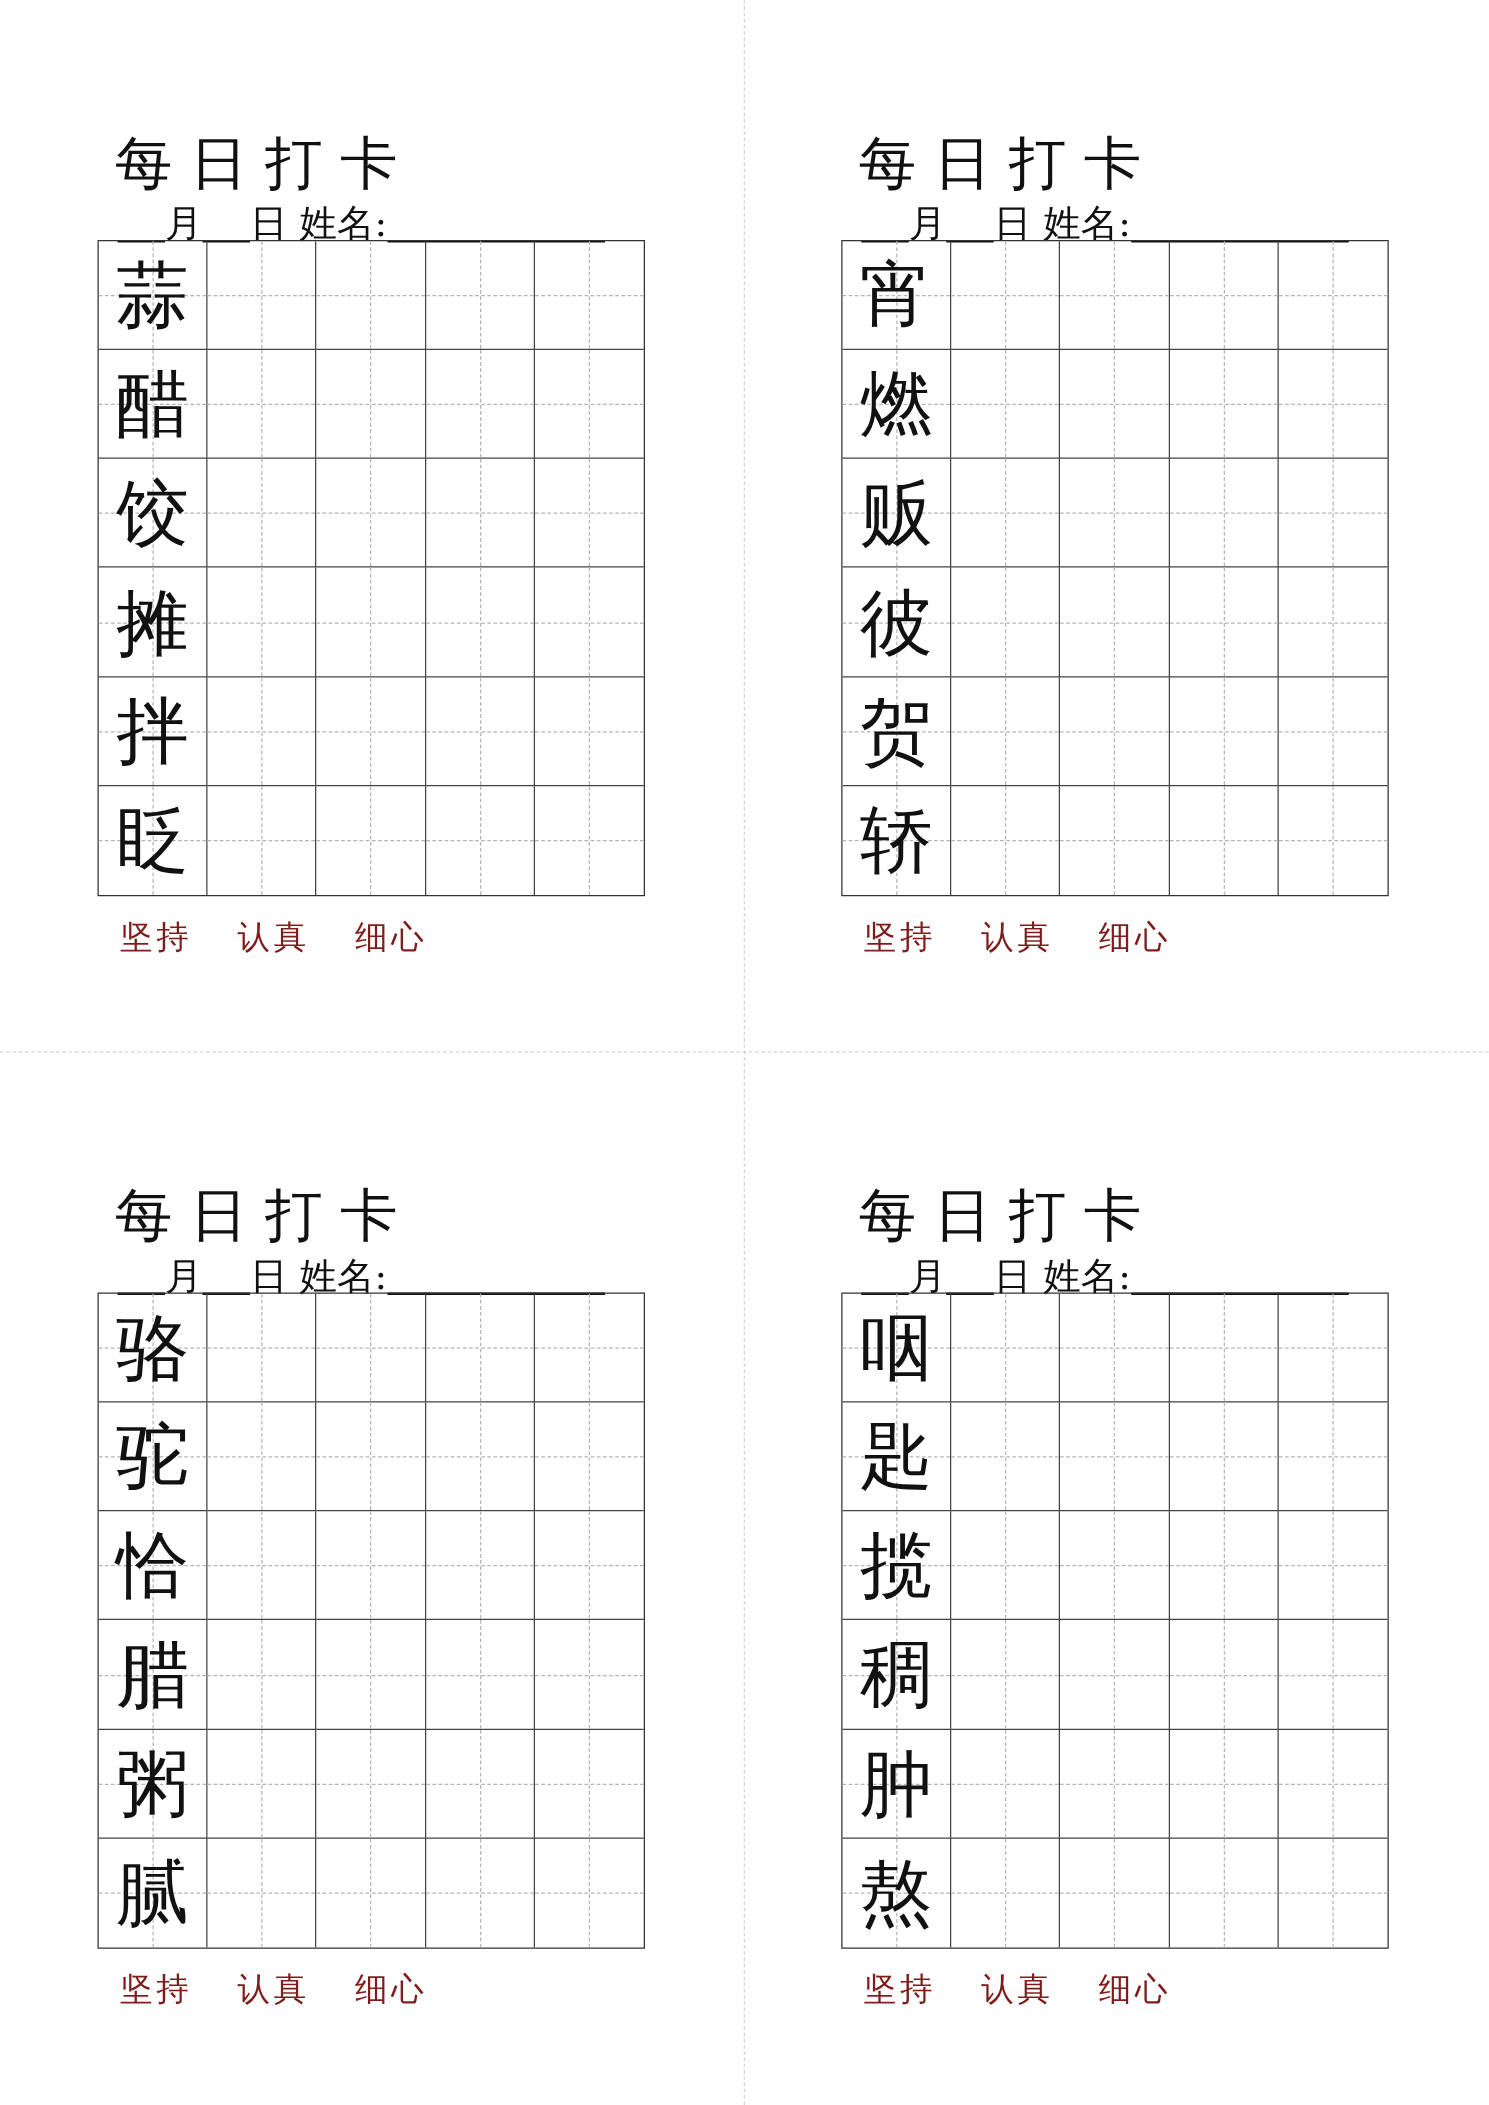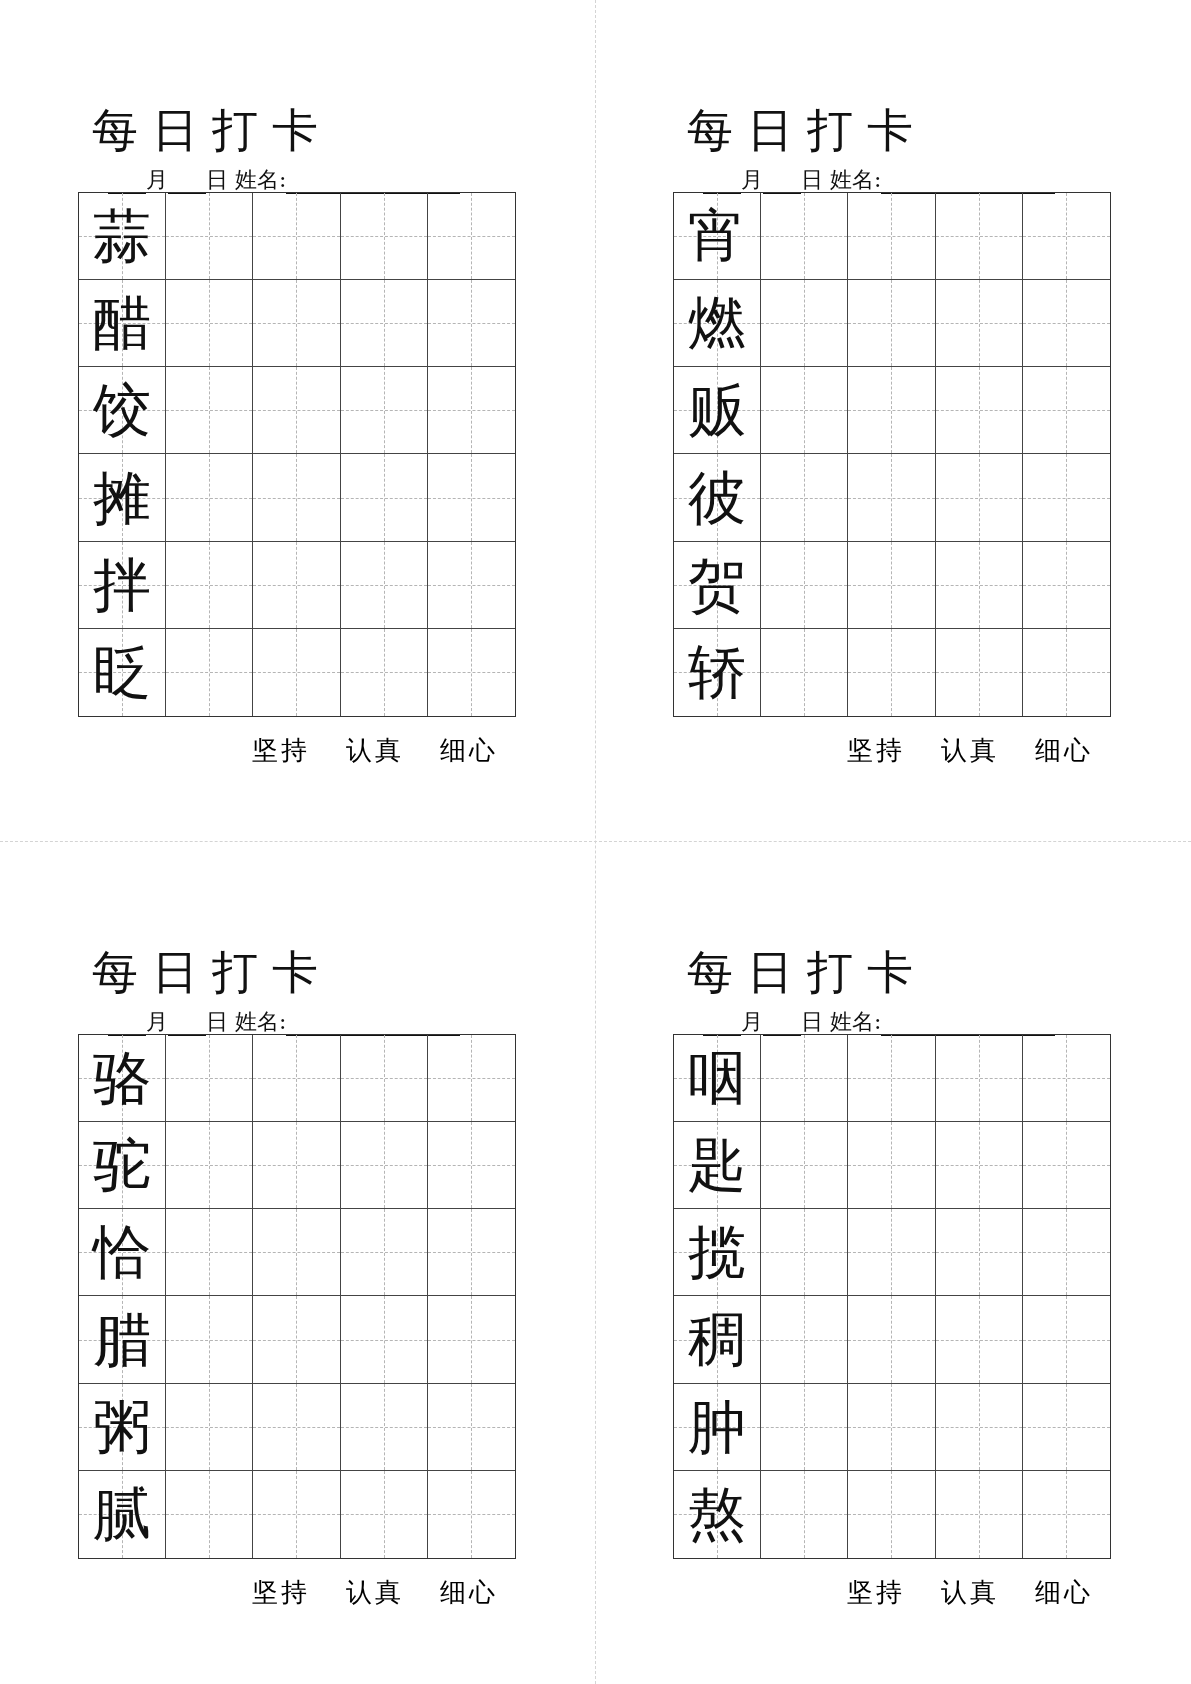--- a/index.html
+++ b/index.html
@@ -17,22 +17,22 @@
   }
   .card {
     position: absolute; width: 440px; height: 760px;
   }
   .card-title {
     position: absolute; left: 0; width: 100%; top: 0;
     text-align: left; font-size: 46px; letter-spacing: 14px; line-height: 60px;
     padding-left: 14px; box-sizing: border-box;
   }
   .info-line {
-    position: absolute; left: 30px; top: 60px; width: 440px; height: 40px;
-    font-size: 22px; line-height: 40px; white-space: nowrap;
+    position: absolute; left: 16px; top: 60px; width: 440px; height: 40px;
+    font-size: 30px; line-height: 40px; white-space: nowrap;
   }
   .info-line .blank {
     display: inline-block; border-bottom: 2px solid #111; height: 30px; vertical-align: bottom; margin-bottom: 6px;
   }
   .info-line .b-month { width: 38px; }
   .info-line .b-day { width: 38px; }
   .info-line .b-name { width: 174px; }
   .info-line .lbl { display: inline-block; vertical-align: bottom; }
   .grid {
     position: absolute; left: 0; top: 92px; width: 438px; height: 525px;
@@ -52,22 +52,22 @@
   .cell::after {
     content: ""; position: absolute; top: 50%; left: 0; right: 0; height: 0;
     border-top: 1.2px dashed #b5b5b5;
   }
   .cell .glyph {
     position: absolute; left: 0; top: 0; width: 100%; height: 100%;
     display: flex; align-items: center; justify-content: center;
     font-size: 58px; line-height: 1; z-index: 1; font-family: "DejaVu Serif", serif;
   }
   .motto {
-    position: absolute; left: 0; top: 632px; width: 438px; text-align: right;
-    font-size: 26px; letter-spacing: 3px; word-spacing: 28px; line-height: 36px; color: #000000;
+    position: absolute; left: 0; top: 632px; width: 438px; text-align: left;
+    font-size: 26px; letter-spacing: 3px; word-spacing: 28px; line-height: 36px; color: #7f1d1d;
   }
   .motto span { margin: 0 18px; }
 </style>
 </head>
 <body>
 
 <div class="divider-v"></div>
 <div class="divider-h"></div>
 
 <div class="card" style="left:78px; top:100px;">

